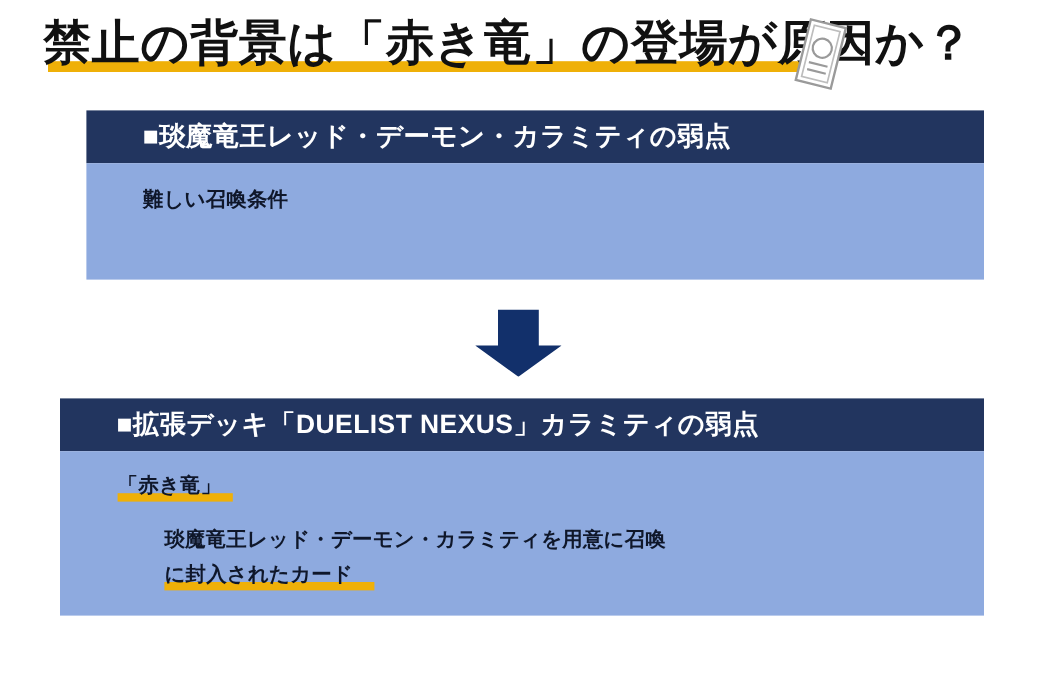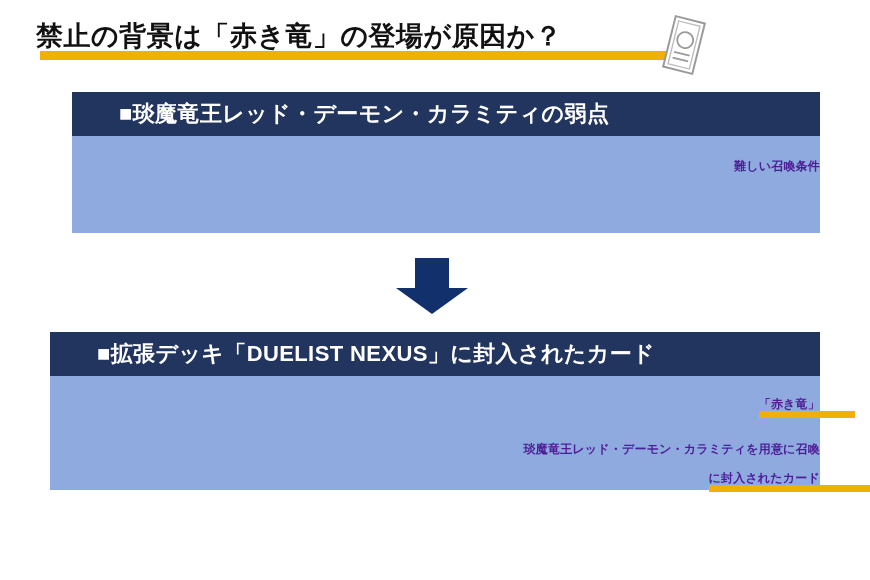--- a/index.html
+++ b/index.html
@@ -25,21 +25,21 @@
   
   .title-block {
     position: absolute;
     left: 36px;
     top: 14px;
     height: 50px;
   }
   .title-text {
     position: relative;
     display: inline-block;
-    font-size: 27px;
+    font-size: 40px;
     font-weight: 700;
     color: #111111;
     letter-spacing: 0.5px;
     line-height: 44px;
     white-space: nowrap;
     z-index: 2;
   }
   .title-underline {
     position: absolute;
     left: 40px;
@@ -87,32 +87,31 @@
     box-sizing: border-box;
   }
 
   #panel-weakness { top: 92px; padding-left: 22px; }
   #panel-weakness .panel-body {
     height: 97px;
     padding: 16px 0 0 47px;
   }
   #panel-pack { top: 332px; }
   #panel-pack .panel-body {
-    height: 114px;
+    height: 137px;
     padding: 14px 0 16px 40px;
   }
 
   .body-line {
-    color: #4c1d95;
-    font-size: 12px;
+    color: #0f172a;
+    font-size: 17px;
     font-weight: 700;
     line-height: 29px;
     white-space: nowrap;
     letter-spacing: 0.2px;
-    text-align: right;
   }
 
   
   .hl-wrap {
     position: relative;
     display: inline-block;
   }
   .hl-wrap .hl-bar {
     position: absolute;
     left: 0;
@@ -175,21 +174,21 @@
   </div>
 
   <div class="arrow">
     <svg width="72" height="56" viewBox="0 0 72 56" xmlns="http://www.w3.org/2000/svg">
       <polygon points="19,0 53,0 53,30 72,30 36,56 0,30 19,30" fill="#12306b"></polygon>
     </svg>
   </div>
 
   <div class="panel" id="panel-pack">
     <div class="panel-header">
-      <span class="panel-header-text">■拡張デッキ「DUELIST NEXUS」に封入されたカード</span>
+      <span class="panel-header-text">■拡張デッキ「DUELIST NEXUS」カラミティの弱点</span>
     </div>
     <div class="panel-body">
 
       <div class="body-line quote-line">
         <span class="hl-wrap">
           <span class="hl-bar" style="width: 96.4531px;"></span>
           <span class="hl-text">「赤き竜」</span>
         </span>
       </div>
 

